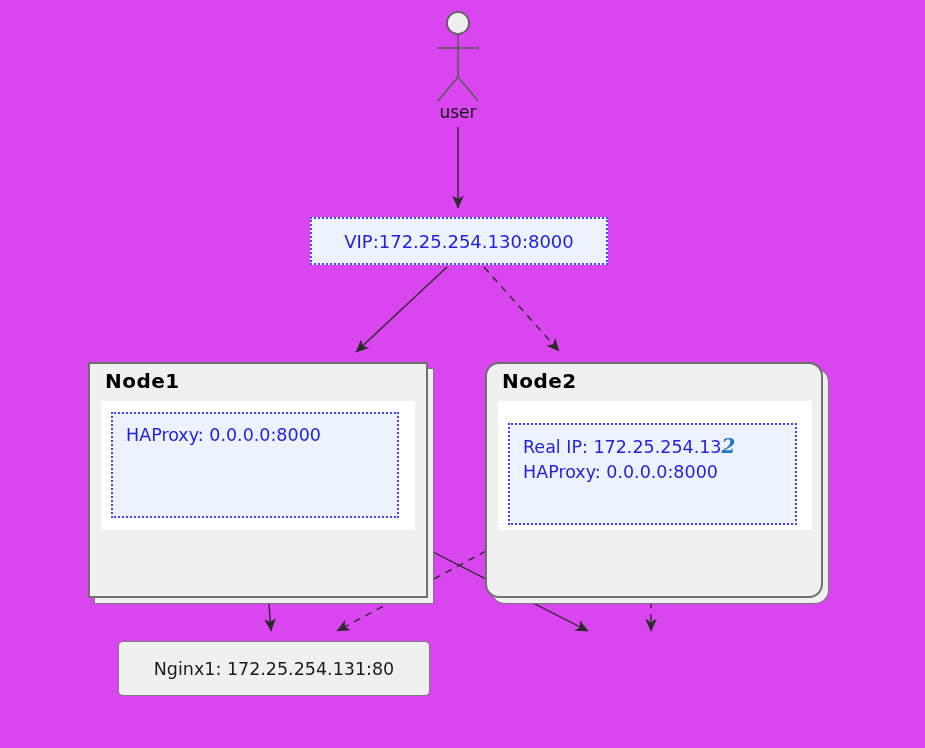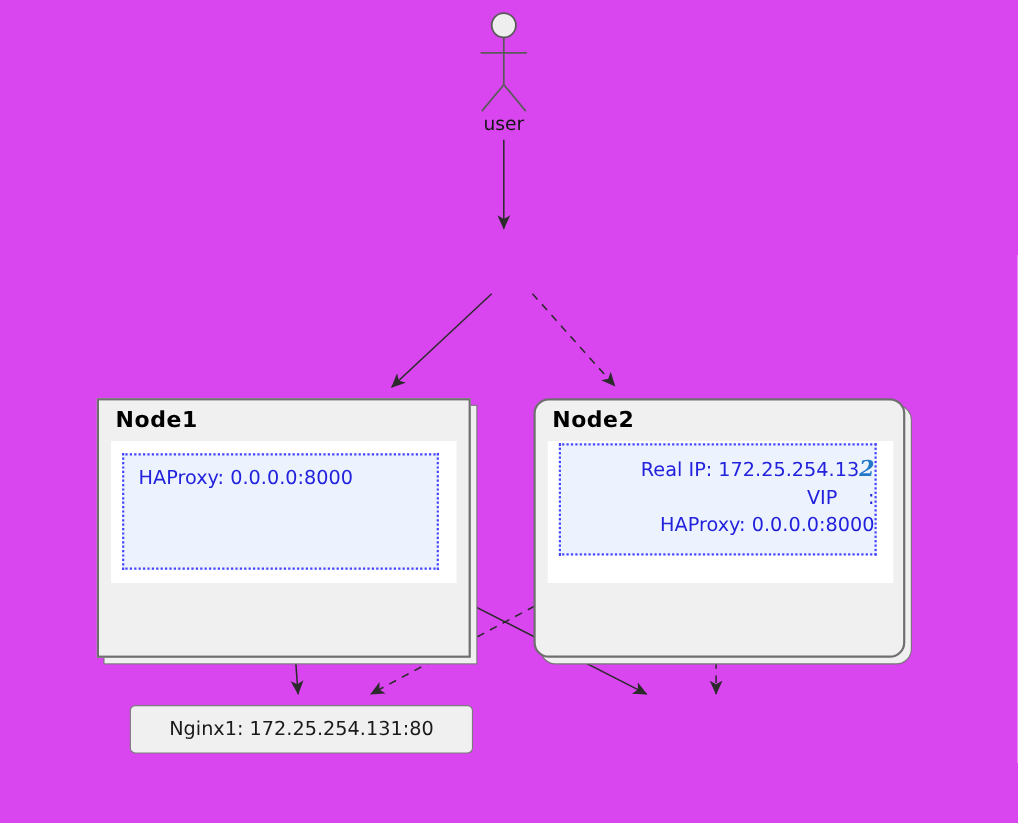--- a/index.html
+++ b/index.html
@@ -54,21 +54,21 @@
     font-size:17.5px;line-height:25px;color:#2222dd;
     white-space:pre;
   }
   .special-digit{
     font-family:"DejaVu Serif","Liberation Serif",serif;
     font-style:italic;font-weight:700;
     font-size:20px;color:#2478c8;
   }
   
   .server-box{
-    position:absolute;top:641px;width:312px;height:44px;
+    position:absolute;top:641px;width:312px;height:55px;
     box-sizing:border-box;
     background:#f0f0f0;
     border:1.5px solid #7a7a7a;
     border-radius:5px;
     display:flex;align-items:center;justify-content:center;
     font-size:17.5px;color:#1a1a1a;
     white-space:pre;
   }
   .server-1{left:118px;}
   .server-2{left:494px;}
@@ -98,36 +98,38 @@
       <line x1="458" y1="127" x2="458" y2="208" marker-end="url(#arrowhead)"></line>
       <line x1="447" y1="267" x2="356" y2="352" marker-end="url(#arrowhead)"></line>
       <line x1="484" y1="267" x2="559" y2="351" stroke-dasharray="7 6" marker-end="url(#arrowhead)"></line>
       <line x1="265" y1="549" x2="271" y2="631" marker-end="url(#arrowhead)"></line>
       <line x1="431" y1="551" x2="588" y2="631" marker-end="url(#arrowhead)"></line>
       <line x1="486" y1="551" x2="337" y2="631" stroke-dasharray="7 6" marker-end="url(#arrowhead)"></line>
       <line x1="651" y1="549" x2="651" y2="631" stroke-dasharray="7 6" marker-end="url(#arrowhead)"></line>
     </g>
   </svg>
 
+  <div class="vip-box">
+    <span>VIP:172.25.254.130:8000</span>
+  </div>
 
   <div class="node" style="left:88px;top:362px;">
     <div class="node-title">Node1</div>
     <div class="node-inner-white">
       <div class="ip-box">
         <div class="ip-line">HAProxy: 0.0.0.0:8000</div>
       </div>
     </div>
   </div>
 
   <div class="node" style="left:485px;top:362px;width:338px;border-radius:14px;">
     <div class="node-title">Node2</div>
     <div class="node-inner-white">
-      <div class="ip-box" style="top:2px;width:289px;height:102px;text-align:right;">
+      <div class="ip-box" style="top:22px;width:289px;height:102px;">
         <div class="ip-line"><span>Real IP: 172.25.254.13</span><span class="special-digit">2</span></div>
-        <div class="ip-line">VIP     :</div>
         <div class="ip-line">HAProxy: 0.0.0.0:8000</div>
       </div>
     </div>
   </div>
 
   <div class="server-box server-1">
     <span>Nginx1: 172.25.254.131:80</span>
   </div>
 
 </div>

